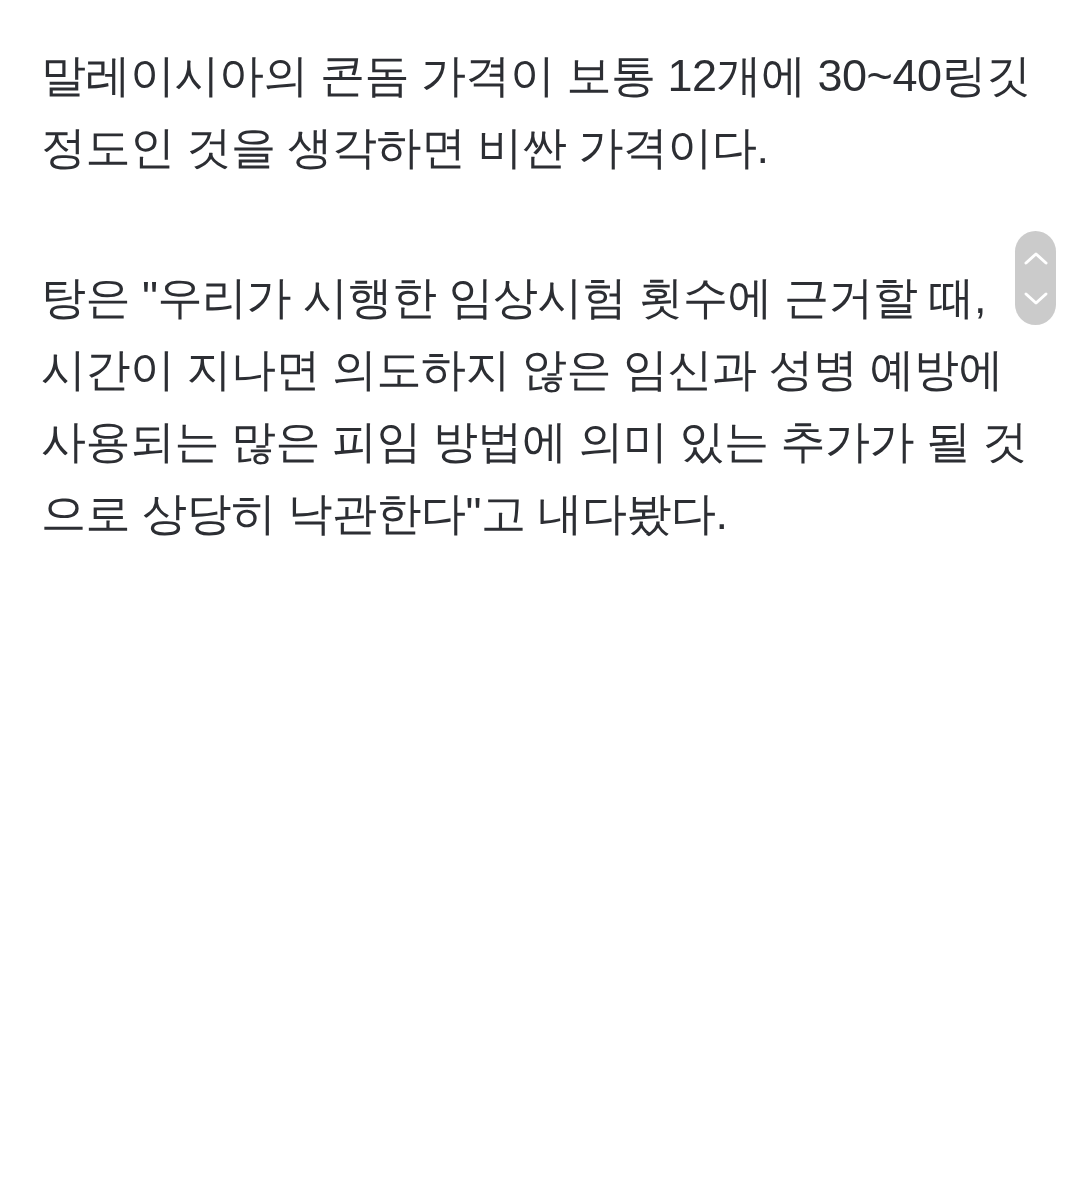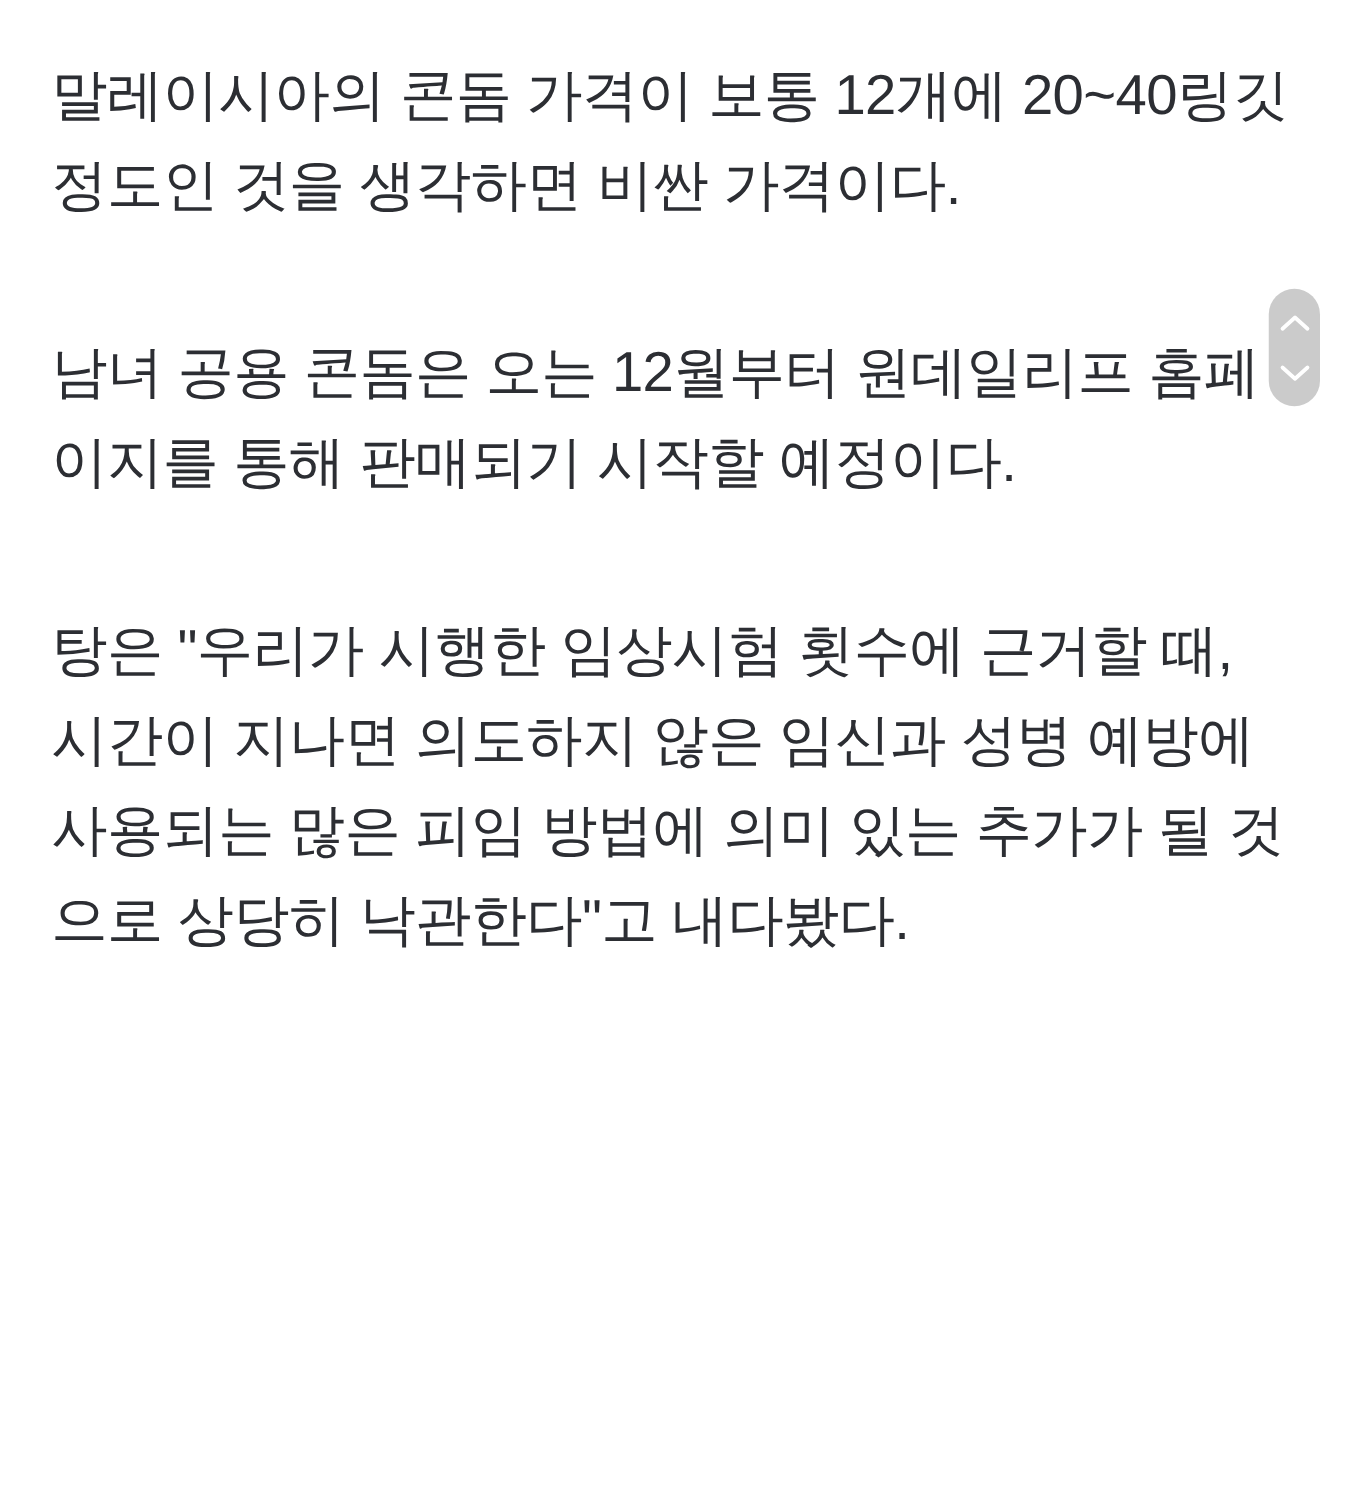--- a/index.html
+++ b/index.html
@@ -53,22 +53,21 @@
     cursor: pointer;
   }
   .scroll-btn svg {
     display: block;
   }
 </style>
 </head>
 <body>
 
 <div class="article">
-  <p>말레이시아의 콘돔 가격이 보통 12개에 20~40링깃 정도인 것을 생각하면 비싼 가격이다.</p>
-  <p>남녀 공용 콘돔은 오는 12월부터 원데일리프 홈페이지를 통해 판매되기 시작할 예정이다.</p>
+  <p>말레이시아의 콘돔 가격이 보통 12개에 30~40링깃 정도인 것을 생각하면 비싼 가격이다.</p>
   <p>탕은 "우리가 시행한 임상시험 횟수에 근거할 때, 시간이 지나면 의도하지 않은 임신과 성병 예방에 사용되는 많은 피임 방법에 의미 있는 추가가 될 것으로 상당히 낙관한다"고 내다봤다.</p>
 </div>
 
 <div class="scroll-pill">
   <button class="scroll-btn" type="button">
     <span>
       <svg width="26" height="15" viewBox="0 0 26 15">
         <path d="M3 12 L13 3 L23 12" fill="none" stroke="#ffffff" stroke-width="3" stroke-linecap="round" stroke-linejoin="round"></path>
       </svg>
     </span>

